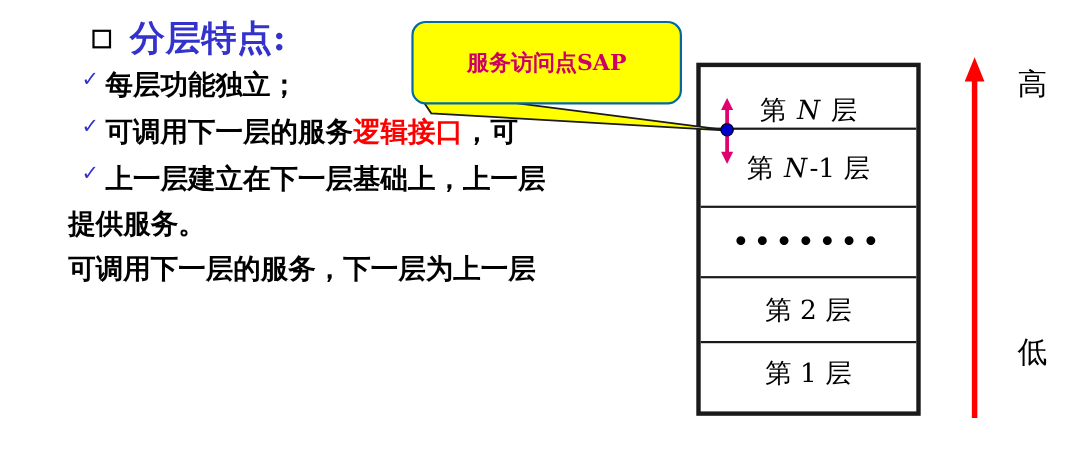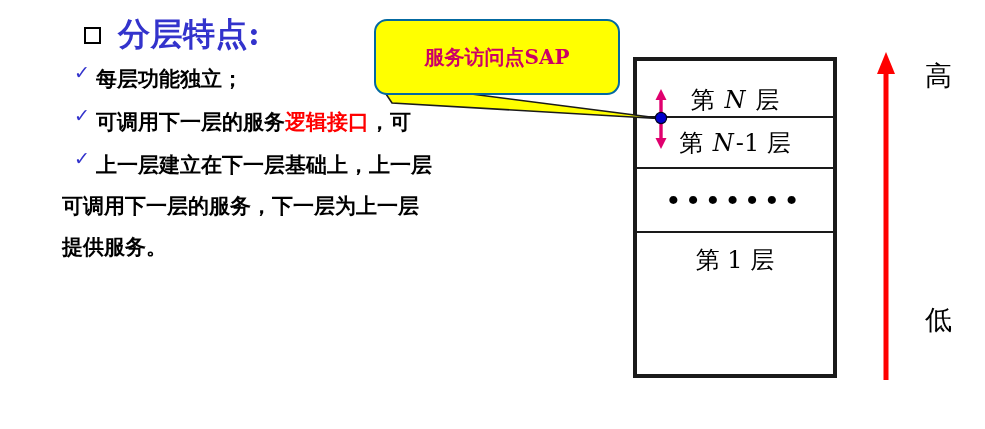--- a/index.html
+++ b/index.html
@@ -62,23 +62,23 @@
   .chk {
     position: absolute;
     left: 12px;
     top: 5px;
     color: #3333cc;
     font-size: 19px;
     font-family: "DejaVu Sans", sans-serif;
     line-height: 1;
   }
   .bullet-para {
-    font-family: Liberation Sans, sans-serif;
-    font-weight: bold;
-    font-size: 21px;
+    font-family: Liberation Mono, monospace;
+    font-weight: bold;
+    font-size: 25px;
     color: #000000;
     line-height: 41px;
     letter-spacing: 0px;
   }
   .hang {
     margin-left: -34px;
   }
   .red-em {
     color: #ff0000;
   }
@@ -101,21 +101,21 @@
     display: flex;
     align-items: center;
     justify-content: center;
     font-family: "DejaVu Serif", serif;
     font-size: 24px;
     color: #000000;
     white-space: nowrap;
   }
   .layer-row:last-child { border-bottom: none; }
   .r1 { height: 57px; align-items: flex-end; }
-  .r2 { height: 51px; }
+  .r2 { height: 71px; }
   .r3 { height: 64px; }
   .r4 { height: 59px; }
   .r5 { height: 71px; }
   .r5 .layer-label { transform: translateY(-9px); }
   .r3 .layer-label { transform: translateY(-1px); }
   .layer-label em {
     font-style: italic;
     padding: 0 2px;
   }
   .dots {
@@ -212,35 +212,38 @@
       <span class="chk">✓</span>
       <div class="bullet-para">
         <span>可调用下一层的服务</span><span class="red-em">逻辑接口</span><span>，可</span>
       </div>
     </div>
 
     <div class="bullet-item">
       <span class="chk">✓</span>
       <div class="bullet-para">
         <div>上一层建立在下一层基础上，上一层</div>
+        <div class="hang">提供服务。</div>
         <div class="hang">可调用下一层的服务，下一层为上一层</div>
-        <div class="hang">提供服务。</div>
       </div>
     </div>
   </div>
 
   <div id="layer-box">
     <div class="layer-row r1">
       <span class="layer-label">第 <em>N</em> 层</span>
     </div>
     <div class="layer-row r2">
       <span class="layer-label">第 <em>N</em>-1 层</span>
     </div>
     <div class="layer-row r3">
       <span class="layer-label dots">•••••••</span>
+    </div>
+    <div class="layer-row r4">
+      <span class="layer-label">第 2 层</span>
     </div>
     <div class="layer-row r5">
       <span class="layer-label">第 1 层</span>
     </div>
   </div>
 
   <svg id="callout-tail" viewBox="0 0 300 70">
     <polygon points="8,12 296,49 22,33" fill="#ffff00" stroke="#1a1a1a" stroke-width="1.6"></polygon>
   </svg>
 

